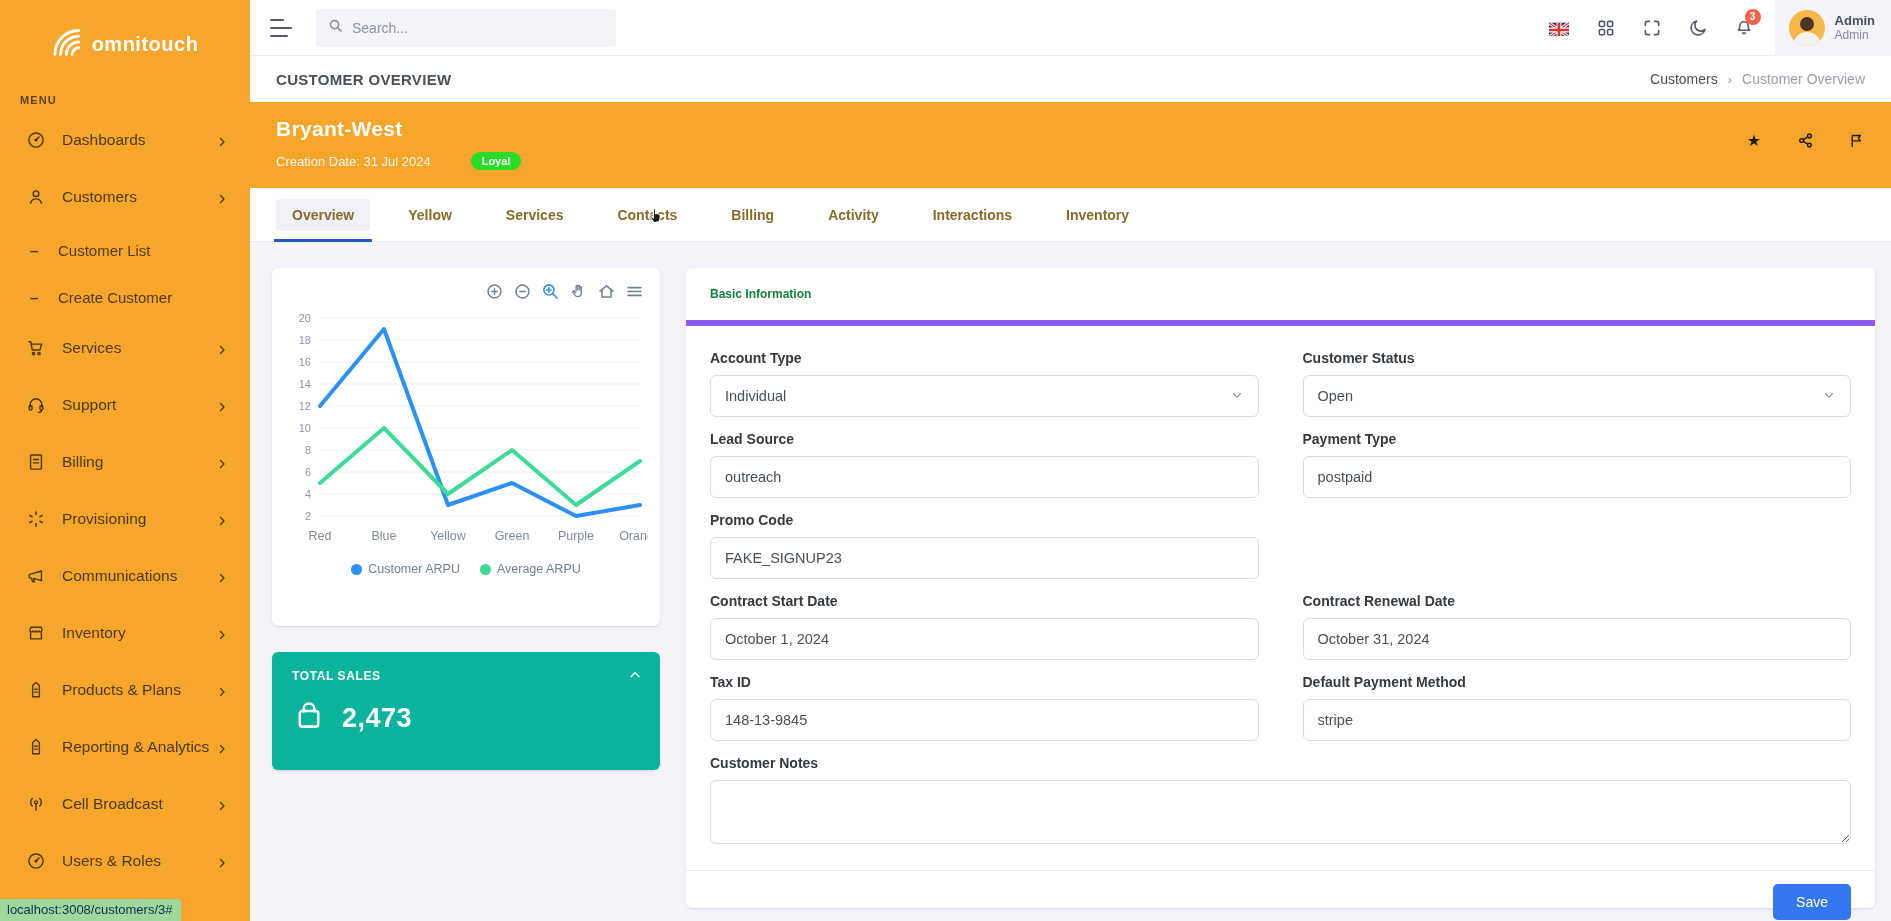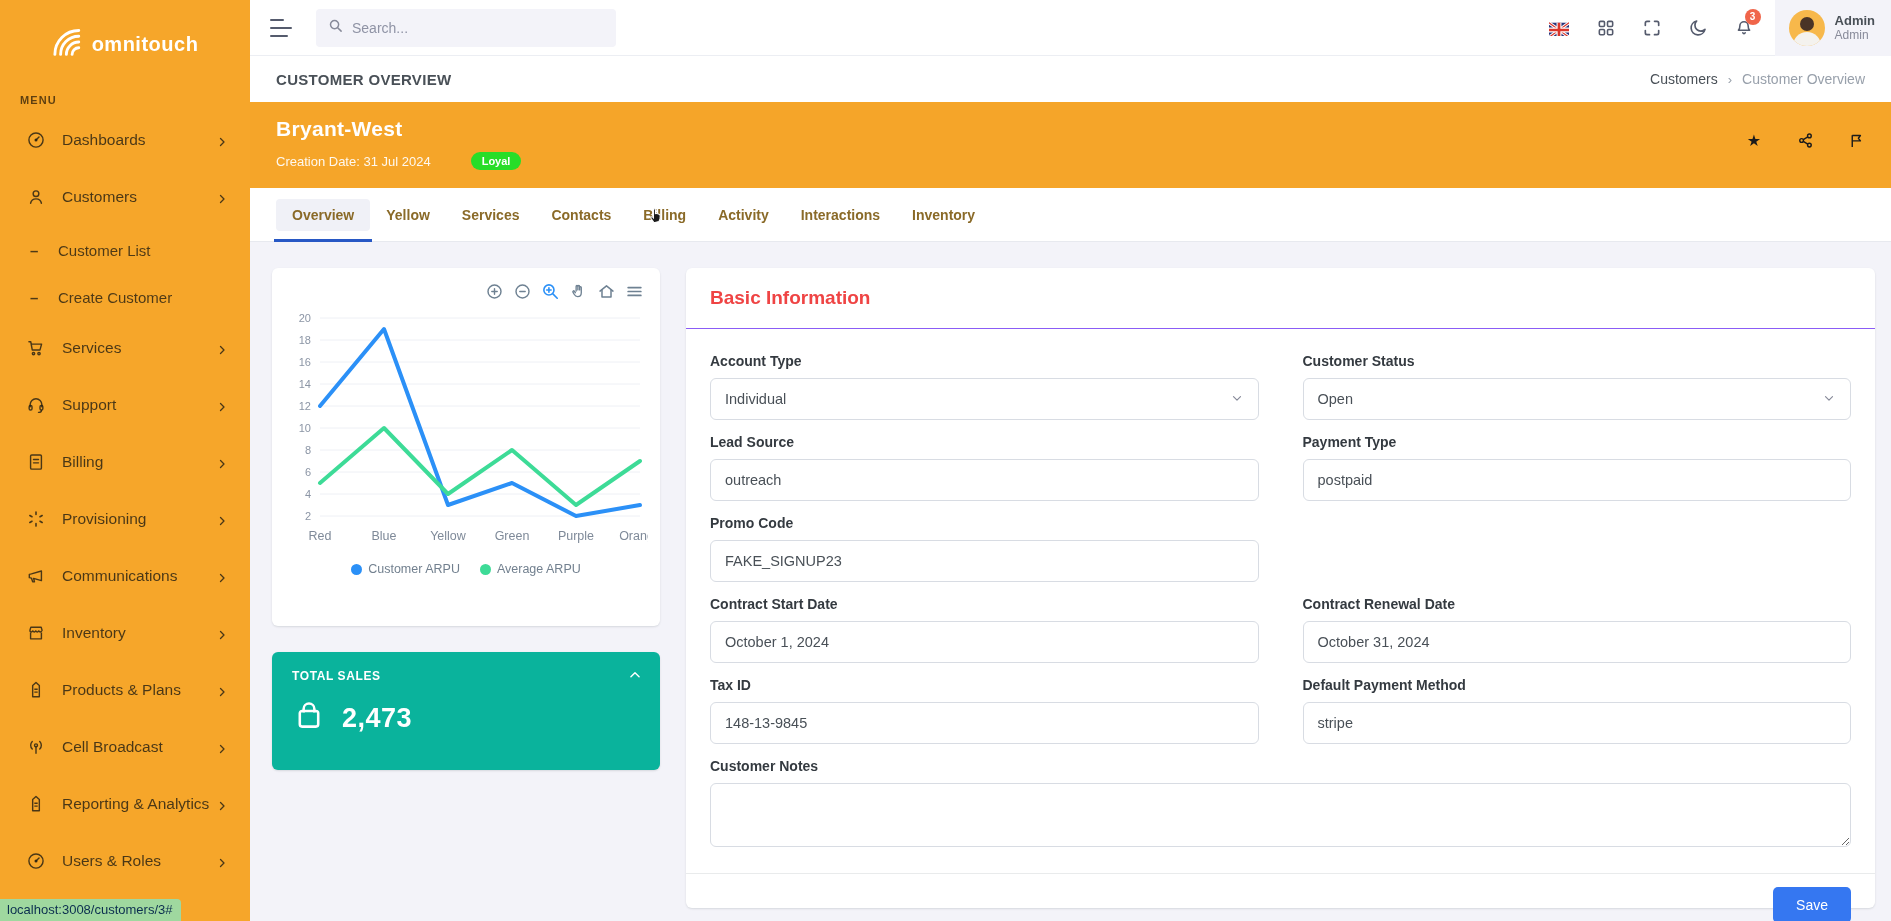--- a/index.html
+++ b/index.html
@@ -58,21 +58,21 @@
   .banner-name { color:#fff; font-size:21px; font-weight:700; letter-spacing:.3px; }
   .banner-meta { margin-top:11px; display:flex; align-items:center; }
   .banner-date { color:rgba(255,255,255,.92); font-size:13px; }
   .loyal-badge { margin-left:40px; background:#28dd28; color:#fff; font-size:11px; font-weight:700;
                  padding:3px 11px; border-radius:9px; }
   .banner-actions { position:absolute; right:26px; top:30px; display:flex; gap:33px; align-items:center; }
   .banner-actions .act { width:18px; height:18px; cursor:pointer; color:#1b1b1b; font-size:16px; line-height:18px; text-align:center; }
   .banner-actions svg { width:17px; height:17px; }
 
   .tabstrip { height:54px; background:#fff; border-bottom:1px solid #e7e9ef; display:flex; align-items:flex-start;
-              padding:11px 26px 0; gap:0; position:relative; }
+              padding:11px 26px 0; gap:22px; position:relative; }
   .tab { position:relative; padding:8px 16px; font-size:14px; font-weight:700; color:#8a6a28; cursor:pointer; border-radius:4px; }
   .tab.active { background:#f0f1f7; }
   .tab.active::after { content:""; position:absolute; left:-2px; right:-2px; bottom:-11px; height:3px; background:#2758c5; }
 
   
   .content { flex:1 1 auto; display:flex; padding:26px 16px 0 22px; gap:26px; }
   .card { background:#fff; border-radius:6px; box-shadow:0 1px 2px rgba(56,65,74,.15); }
   .left-col { width:388px; flex:0 0 388px; }
 
   .chart-card { padding:12px 12px 10px; height:358px; }
@@ -87,21 +87,21 @@
 
   .sales-card { margin-top:26px; height:118px; background:#0ab39c; border-radius:6px; padding:17px 20px; position:relative;
                 box-shadow:0 1px 2px rgba(56,65,74,.15); }
   .sales-label { color:#fff; font-size:12px; font-weight:700; letter-spacing:.6px; }
   .sales-chevron { position:absolute; right:18px; top:16px; width:14px; height:14px; cursor:pointer; }
   .sales-row { display:flex; align-items:center; gap:16px; margin-top:16px; }
   .sales-row svg { width:34px; height:34px; }
   .sales-value { color:#fff; font-size:27px; font-weight:700; letter-spacing:.5px; }
 
   .form-card { flex:1 1 auto; display:flex; flex-direction:column; height:640px; }
-  .form-header { padding:19px 24px; border-bottom:1px solid #8b5cf6; font-size:19px; font-weight:700; color:#ef4444; }
+  .form-header { padding:19px 24px; border-bottom:6px solid #8b5cf6; font-size:12px; font-weight:700; color:#15803d; }
   .form-body { padding:24px 24px 8px; flex:1 1 auto; }
   .form-row { display:grid; grid-template-columns:1fr 1fr; column-gap:44px; margin-bottom:14px; }
   .form-row.full { grid-template-columns:1fr; }
   .form-row.gap-before { margin-top:14px; }
   .f-label { font-size:14px; font-weight:700; color:#343a40; margin-bottom:9px; }
   .f-input, .f-select { width:100%; height:42px; border:1px solid #d8dce3; border-radius:6px; background:#fff;
             font-size:14.5px; color:#495057; padding:0 14px; font-family:"Liberation Sans", sans-serif; outline:none; }
   .f-select { display:flex; align-items:center; justify-content:space-between; cursor:pointer; }
   .f-select svg { width:14px; height:14px; }
   .f-textarea { width:100%; height:64px; border:1px solid #d8dce3; border-radius:6px; font-size:14.5px; color:#495057;
@@ -247,38 +247,38 @@
               <path d="M10 11h4M10 14.5h4"></path>
             </svg>
           </span>
           <span class="lbl">Products &amp; Plans</span>
           <span class="chev"><svg viewBox="0 0 24 24" fill="none" stroke="currentColor" stroke-width="2.6" stroke-linecap="round" stroke-linejoin="round">
               <path d="M9 5l7 7-7 7"></path>
             </svg></span>
         </div>
         <div class="side-item">
           <span class="ico">
+            <svg viewBox="0 0 24 24" fill="none" stroke="currentColor" stroke-width="1.7" stroke-linejoin="round">
+              <path d="M8 6.5 12 3l4 3.5V20H8z"></path>
+              <path d="M10 11h4M10 14.5h4"></path>
+            </svg>
+          </span>
+          <span class="lbl">Reporting &amp; Analytics</span>
+          <span class="chev"><svg viewBox="0 0 24 24" fill="none" stroke="currentColor" stroke-width="2.6" stroke-linecap="round" stroke-linejoin="round">
+              <path d="M9 5l7 7-7 7"></path>
+            </svg></span>
+        </div>
+        <div class="side-item">
+          <span class="ico">
             <svg viewBox="0 0 24 24" fill="none" stroke="currentColor" stroke-width="1.7" stroke-linecap="round">
               <circle cx="12" cy="10" r="1.8"></circle>
               <path d="M7.5 14.5a6.3 6.3 0 0 1 0-9M16.5 5.5a6.3 6.3 0 0 1 0 9M12 12v7.5"></path>
             </svg>
           </span>
           <span class="lbl">Cell Broadcast</span>
-          <span class="chev"><svg viewBox="0 0 24 24" fill="none" stroke="currentColor" stroke-width="2.6" stroke-linecap="round" stroke-linejoin="round">
-              <path d="M9 5l7 7-7 7"></path>
-            </svg></span>
-        </div>
-        <div class="side-item">
-          <span class="ico">
-            <svg viewBox="0 0 24 24" fill="none" stroke="currentColor" stroke-width="1.7" stroke-linejoin="round">
-              <path d="M8 6.5 12 3l4 3.5V20H8z"></path>
-              <path d="M10 11h4M10 14.5h4"></path>
-            </svg>
-          </span>
-          <span class="lbl">Reporting &amp; Analytics</span>
           <span class="chev"><svg viewBox="0 0 24 24" fill="none" stroke="currentColor" stroke-width="2.6" stroke-linecap="round" stroke-linejoin="round">
               <path d="M9 5l7 7-7 7"></path>
             </svg></span>
         </div>
         <div class="side-item">
           <span class="ico">
             <svg viewBox="0 0 24 24" fill="none" stroke="currentColor" stroke-width="1.7">
               <circle cx="12" cy="12" r="8.5"></circle>
               <path d="M12 12l3.6-3.6" stroke-linecap="round"></path>
               <circle cx="12" cy="12" r="1" fill="currentColor"></circle>

